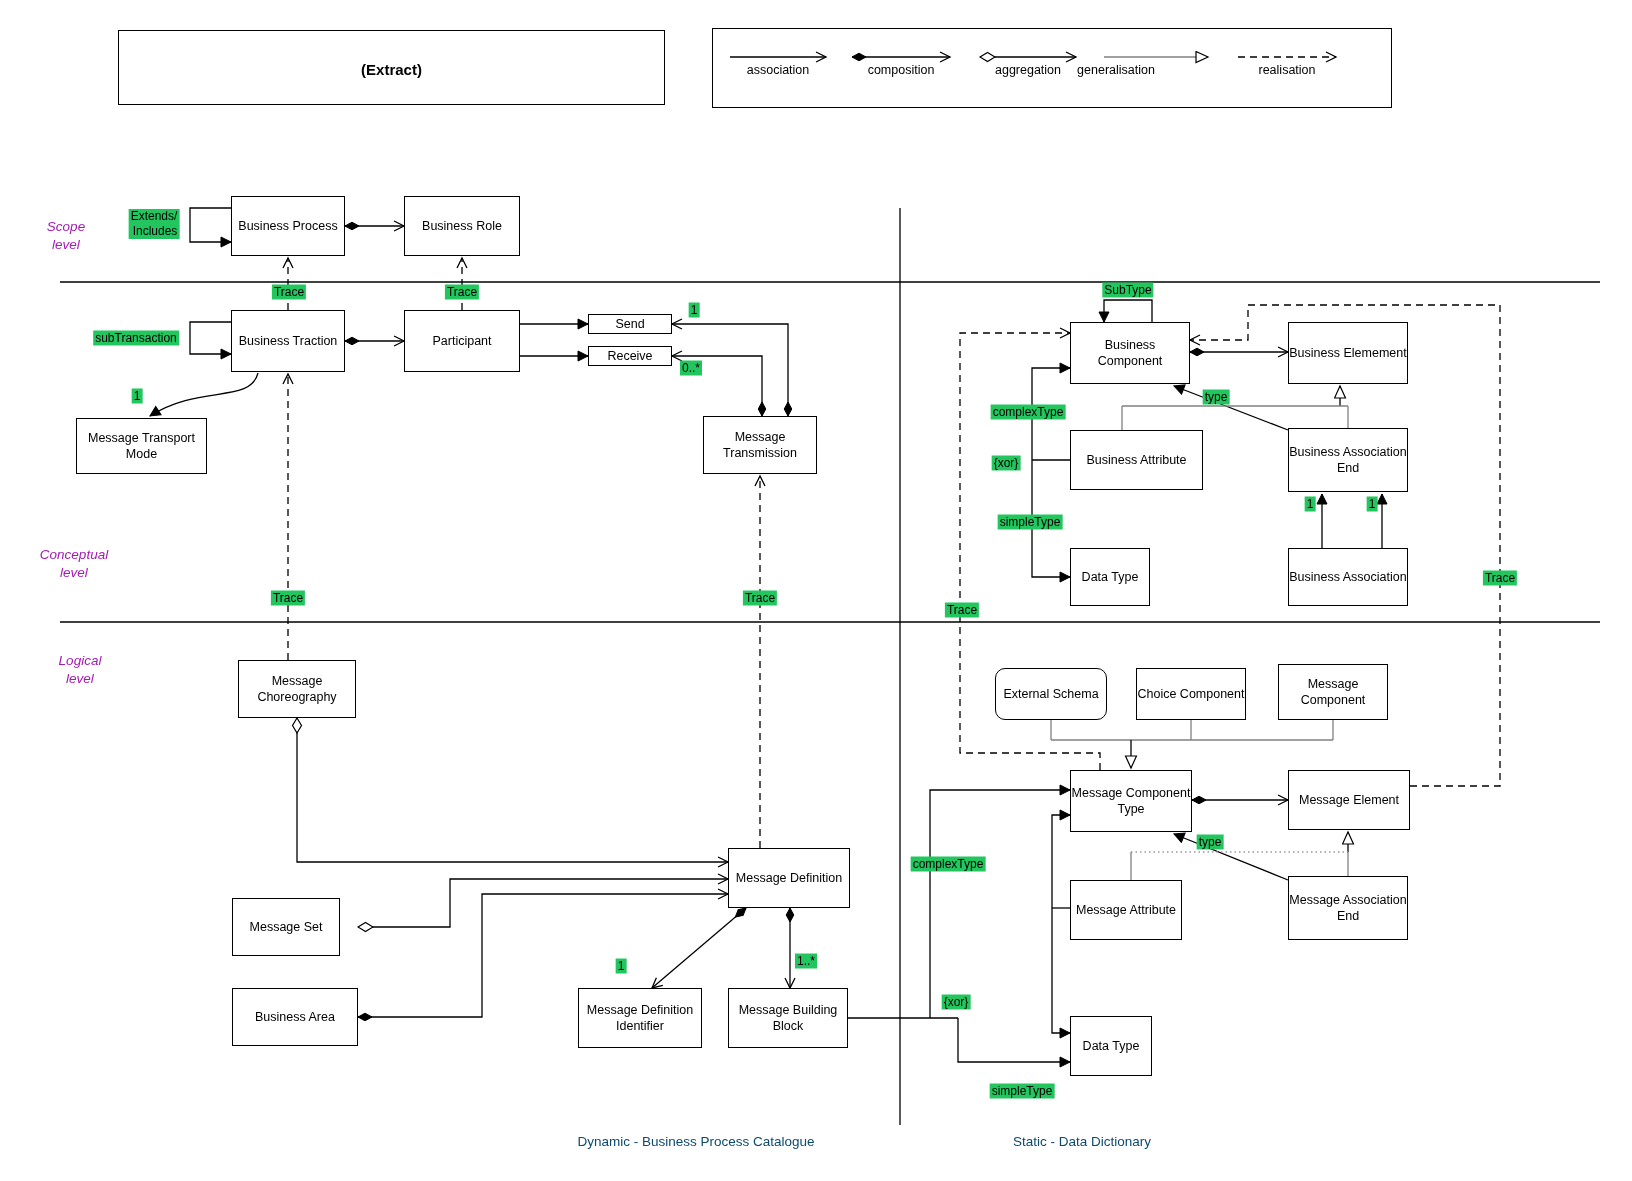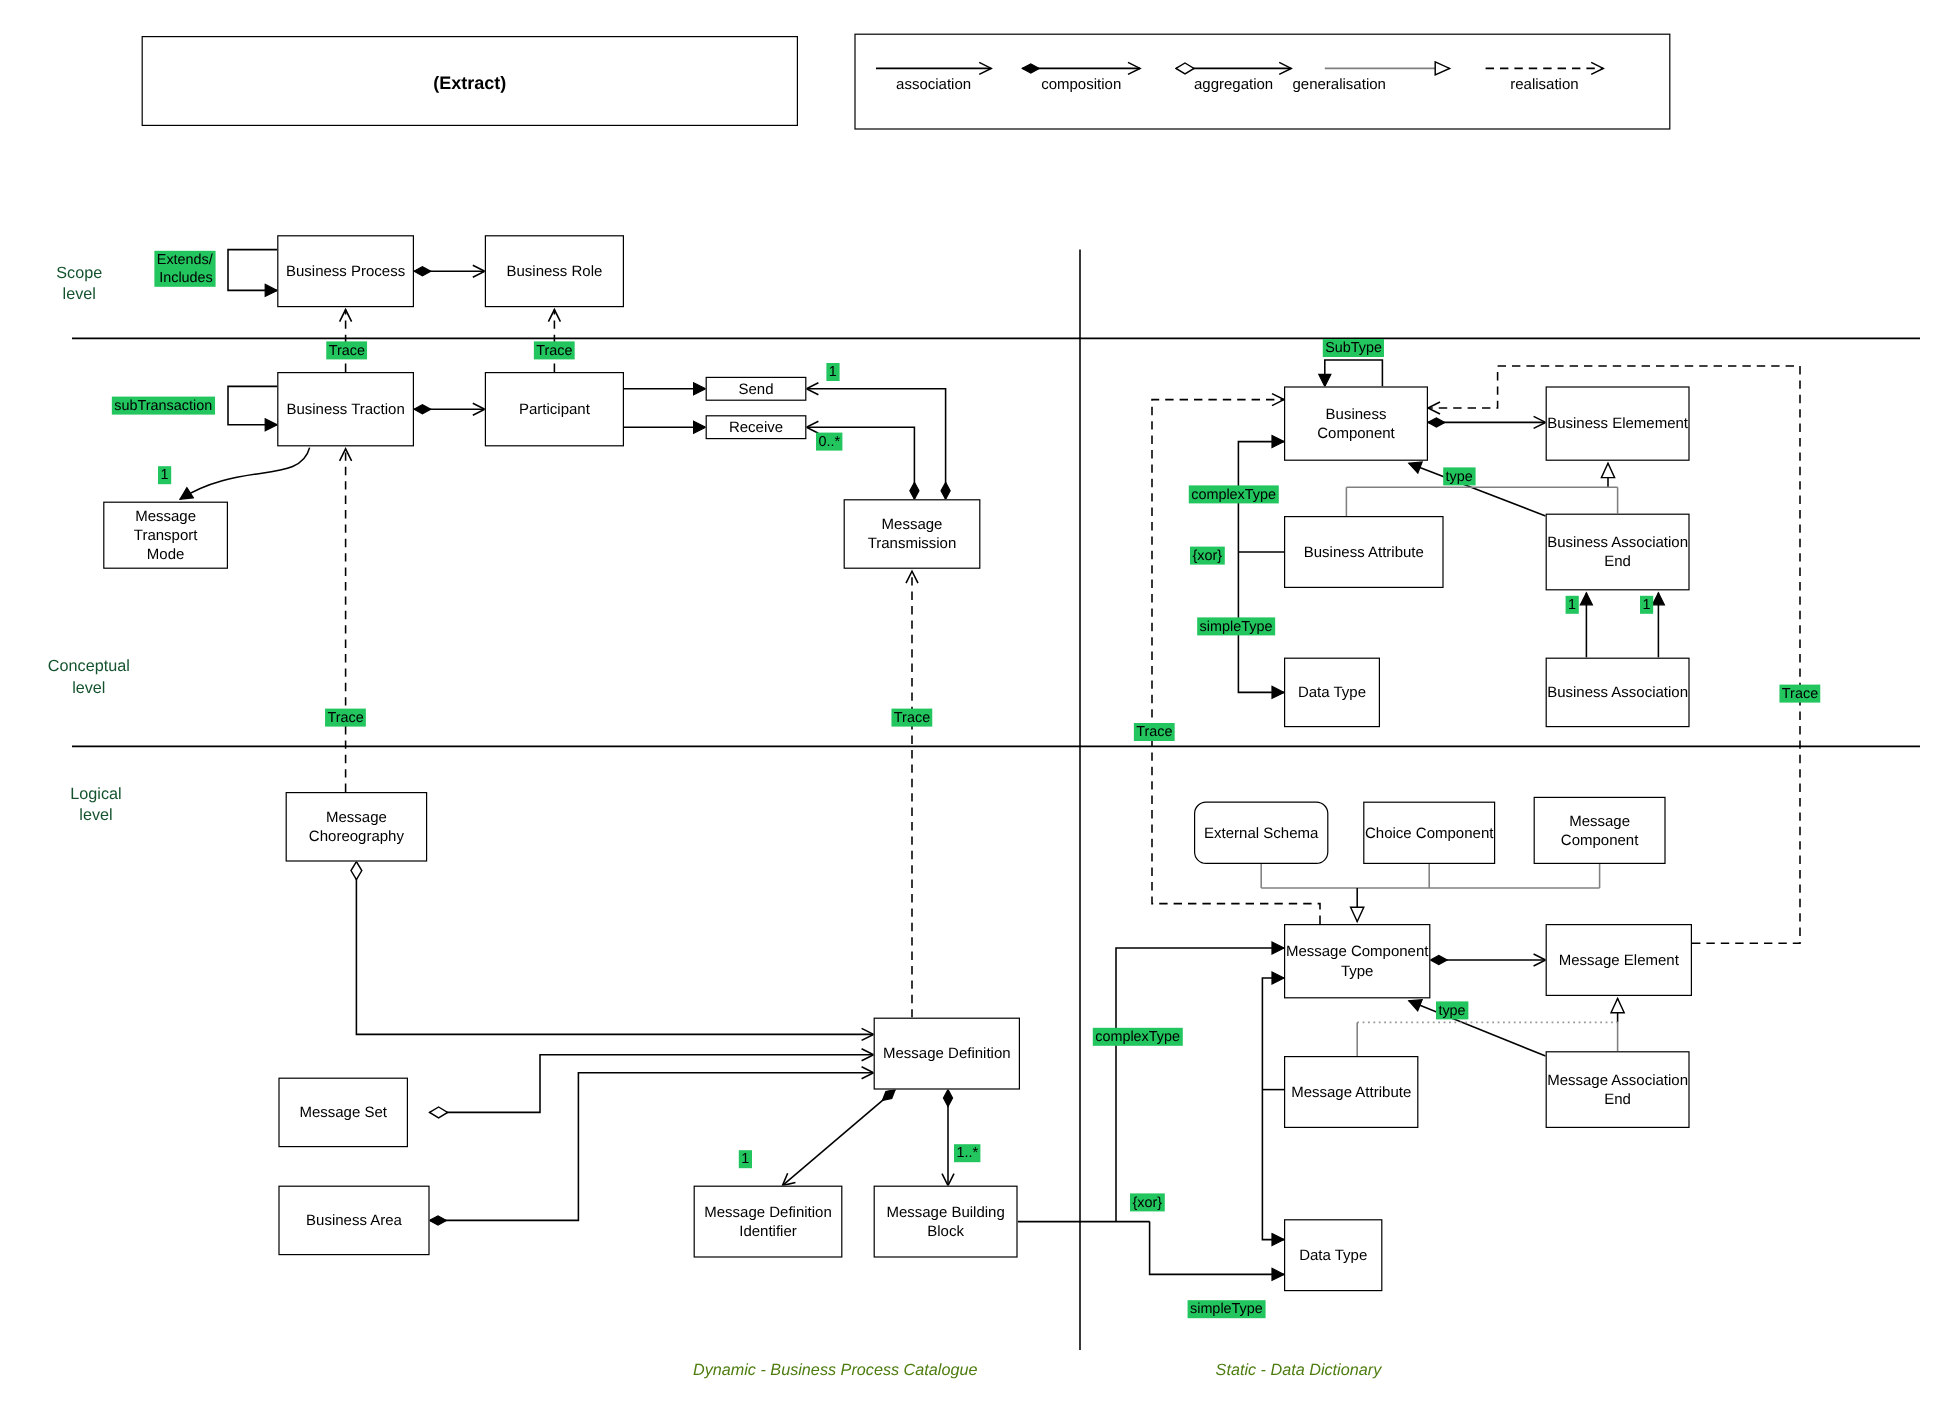--- a/index.html
+++ b/index.html
@@ -4,23 +4,23 @@
 <style>
   html,body{margin:0;padding:0;background:#fff;}
   #canvas{position:relative;width:1632px;height:1181px;background:#fff;overflow:hidden;
           font-family:"Liberation Sans",sans-serif;color:#000;}
   #edge-layer{position:absolute;left:0;top:0;width:1632px;height:1181px;}
   .node{position:absolute;box-sizing:border-box;border:1.5px solid #000;background:#fff;
         display:flex;align-items:center;justify-content:center;text-align:center;
         font-size:12.5px;line-height:1.3;white-space:pre-line;z-index:3;}
   .flabel{position:absolute;transform:translate(-50%,-50%);background:#22c55e;padding:0 2px;
         font-size:12px;white-space:pre-line;text-align:right;line-height:1.25;z-index:4;}
-  .level-label{position:absolute;transform:translate(-50%,-50%);color:#14532d;
+  .level-label{position:absolute;transform:translate(-50%,-50%);color:#a21caf;font-style:italic;
         font-size:13.5px;text-align:center;white-space:pre-line;line-height:1.3;z-index:4;background:#fff;}
-  .caption{position:absolute;transform:translate(-50%,-50%);color:#4d7c0f;font-style:italic;
+  .caption{position:absolute;transform:translate(-50%,-50%);color:#0c4a6e;
         font-size:13.5px;white-space:nowrap;z-index:4;}
   .legend-label{position:absolute;transform:translate(-50%,-50%);font-size:12.5px;
         white-space:nowrap;z-index:4;}
   #title-box{position:absolute;left:118px;top:30px;width:547px;height:75px;border:1.5px solid #000;
         box-sizing:border-box;display:flex;flex-direction:column;align-items:center;justify-content:center;z-index:3;}
   #title-main{font-size:27px;font-weight:bold;line-height:1.1;}
   #title-sub{font-size:15px;font-weight:bold;margin-top:4px;}
   #legend-box{position:absolute;left:712px;top:28px;width:680px;height:80px;border:1.2px solid #000;
         box-sizing:border-box;z-index:2;}
 </style>
@@ -119,21 +119,21 @@
   </div>
 
   <div id="legend-box"></div>
 
 <div class="node" style="left: 231px; top: 196px; width: 114px; height: 60px;">Business Process</div>
     <div class="node" style="left: 404px; top: 196px; width: 116px; height: 60px;">Business Role</div>
     <div class="node" style="left: 231px; top: 310px; width: 114px; height: 62px;">Business Traction</div>
     <div class="node" style="left: 404px; top: 310px; width: 116px; height: 62px;">Participant</div>
     <div class="node" style="left: 588px; top: 314px; width: 84px; height: 20px;">Send</div>
     <div class="node" style="left: 588px; top: 346px; width: 84px; height: 20px;">Receive</div>
-    <div class="node" style="left: 86px; top: 418px; width: 104px; height: 56px;">Message Transport
+    <div class="node" style="left: 76px; top: 418px; width: 131px; height: 56px;">Message Transport
 Mode</div>
     <div class="node" style="left: 703px; top: 416px; width: 114px; height: 58px;">Message
 Transmission</div>
     <div class="node" style="left: 238px; top: 660px; width: 118px; height: 58px;">Message
 Choreography</div>
     <div class="node" style="left: 728px; top: 848px; width: 122px; height: 60px;">Message Definition</div>
     <div class="node" style="left: 232px; top: 898px; width: 108px; height: 58px;">Message Set</div>
     <div class="node" style="left: 232px; top: 988px; width: 126px; height: 58px;">Business Area</div>
     <div class="node" style="left: 578px; top: 988px; width: 124px; height: 60px;">Message Definition
 Identifier</div>

